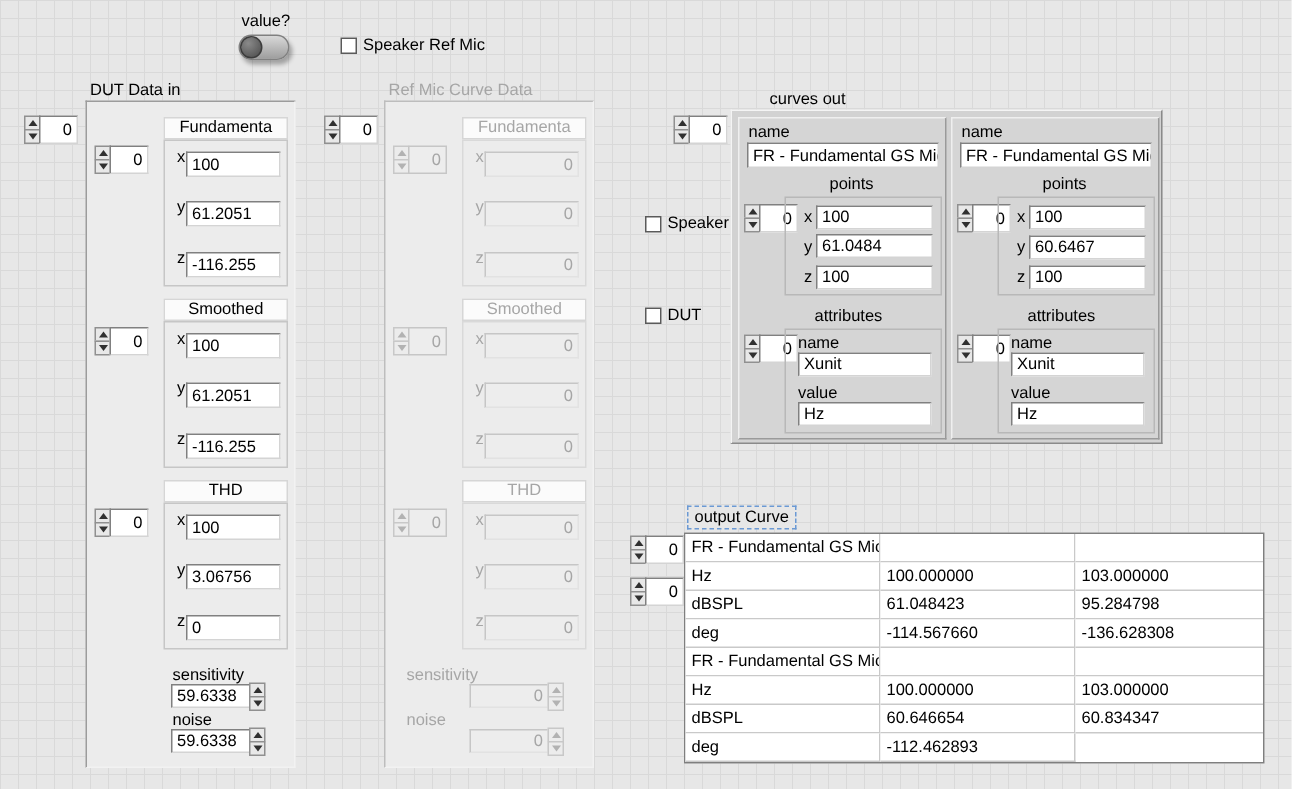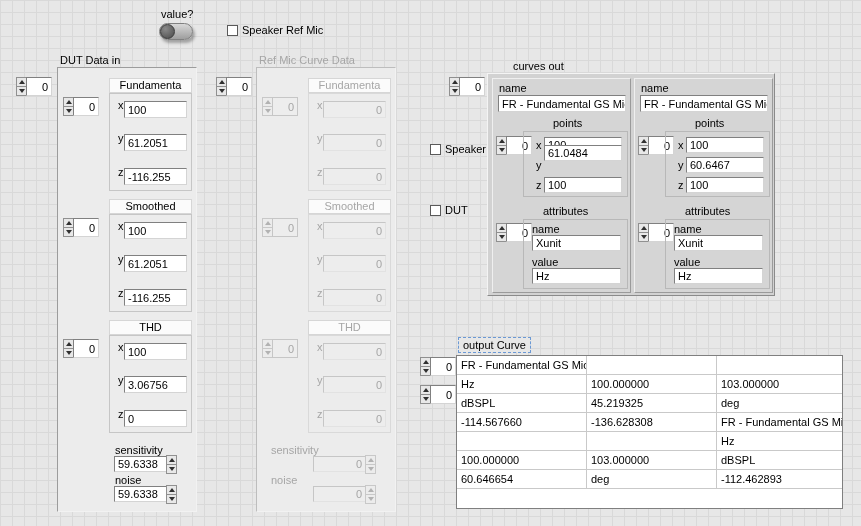--- a/index.html
+++ b/index.html
@@ -247,21 +247,21 @@
         <div class="spin">
           <div class="sbtn up"></div>
           <div class="sbtn dn"></div>
         </div>
         <div class="idxbox">0</div>
       </div>
       <div class="inbox" style="left:30px;top:52px;width:105px;height:66px;border-color:#b8b8b8">
         <div class="lbl" style="left:12px;top:7px">x</div>
         <div class="fld" style="left:20px;top:5px;width:78px;height:16px">100</div>
         <div class="lbl" style="left:12px;top:27px">y</div>
-        <div class="fld" style="left:20px;top:13px;width:78px;height:16px">61.0484</div>
+        <div class="fld" style="left:20px;top:24px;width:78px;height:16px">61.0484</div>
         <div class="lbl" style="left:12px;top:47px">z</div>
         <div class="fld" style="left:20px;top:45px;width:78px;height:16px">100</div>
       </div>
       <div class="lbl" style="left:50px;top:126px">attributes</div>
       <div class="idx" style="left:3px;top:144px">
         <div class="spin">
           <div class="sbtn up"></div>
           <div class="sbtn dn"></div>
         </div>
         <div class="idxbox">0</div>
@@ -328,29 +328,31 @@
   </div>
 
   <div class="tbl" style="left:456px;top:355px;width:387px;height:154px">
       <div class="cell">FR - Fundamental GS Mic1</div>
       <div class="cell"></div>
       <div class="cell"></div>
       <div class="cell">Hz</div>
       <div class="cell">100.000000</div>
       <div class="cell">103.000000</div>
       <div class="cell">dBSPL</div>
-      <div class="cell">45.219325</div>
+      <div class="cell">61.048423</div>
+      <div class="cell">95.284798</div>
       <div class="cell">deg</div>
       <div class="cell">-114.567660</div>
       <div class="cell">-136.628308</div>
       <div class="cell">FR - Fundamental GS Mic2</div>
       <div class="cell"></div>
       <div class="cell"></div>
       <div class="cell">Hz</div>
       <div class="cell">100.000000</div>
       <div class="cell">103.000000</div>
       <div class="cell">dBSPL</div>
       <div class="cell">60.646654</div>
+      <div class="cell">60.834347</div>
       <div class="cell">deg</div>
       <div class="cell">-112.462893</div>
     </div>
 
 </div>
 
 </body></html>

